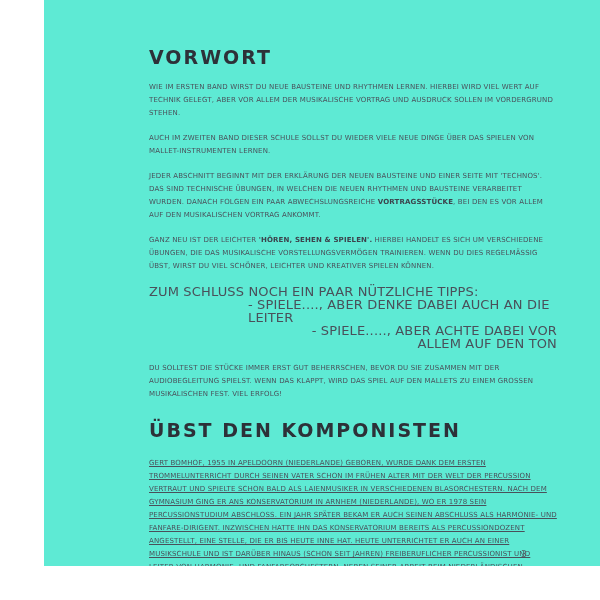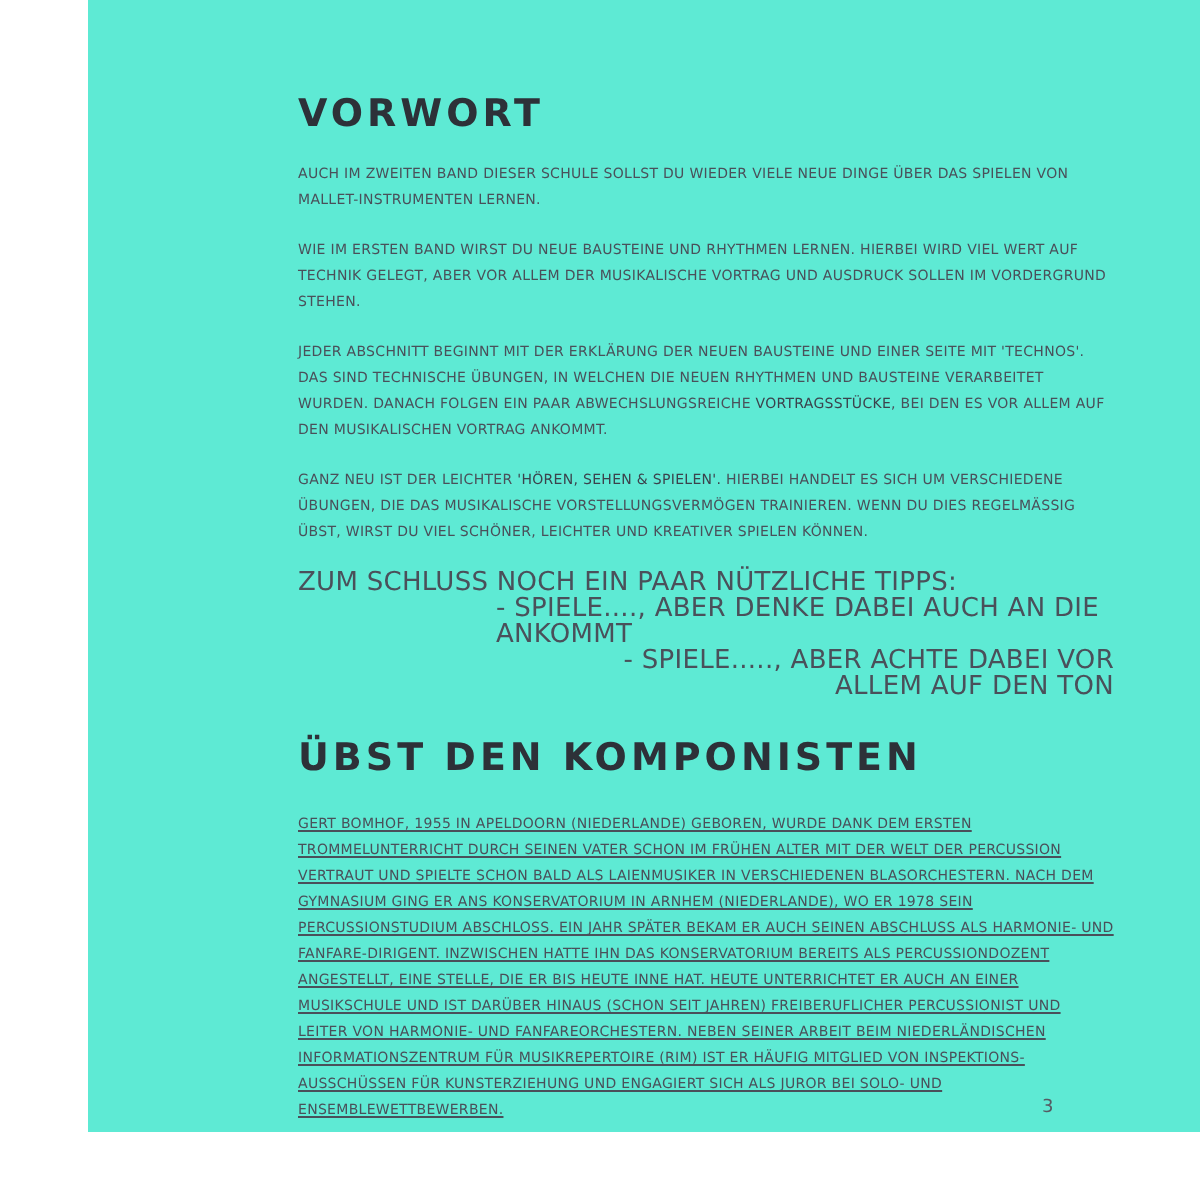--- a/index.html
+++ b/index.html
@@ -36,21 +36,21 @@
   }
   .body-par {
     font-size: 7px;
     line-height: 13px;
     letter-spacing: 0.15px;
     color: #4a505a;
     margin: 0 0 12px 0;
     text-align: left;
   }
   .body-par b {
-    font-weight: normal;
+    font-weight: bold;
     color: #3c424c;
   }
   .tips {
     margin: 0 0 12px 0;
   }
   .tip-line {
     font-size: 13px;
     line-height: 13px;
     letter-spacing: 0.15px;
     color: #4a505a;
@@ -73,41 +73,44 @@
 </style>
 </head>
 <body>
 
 <div class="page">
   <div class="content">
 
     <h1 class="heading">VORWORT</h1>
 
     <p class="body-par">
-      <span>AUCH IM ZWEITEN BAND DIESER SCHULE SOLLST DU WIEDER VIELE NEUE DINGE ÜBER DAS SPIELEN VON MALLET-INSTRUMENTEN LERNEN.</span>
+      <span>WIE IM ERSTEN BAND WIRST DU NEUE BAUSTEINE UND RHYTHMEN LERNEN. HIERBEI WIRD VIEL WERT AUF TECHNIK GELEGT, ABER VOR ALLEM DER MUSIKALISCHE VORTRAG UND AUSDRUCK SOLLEN IM VORDERGRUND STEHEN.</span>
     </p>
 
     <p class="body-par">
-      <span>WIE IM ERSTEN BAND WIRST DU NEUE BAUSTEINE UND RHYTHMEN LERNEN. HIERBEI WIRD VIEL WERT AUF TECHNIK GELEGT, ABER VOR ALLEM DER MUSIKALISCHE VORTRAG UND AUSDRUCK SOLLEN IM VORDERGRUND STEHEN.</span>
+      <span>AUCH IM ZWEITEN BAND DIESER SCHULE SOLLST DU WIEDER VIELE NEUE DINGE ÜBER DAS SPIELEN VON MALLET-INSTRUMENTEN LERNEN.</span>
     </p>
 
     <p class="body-par">
       <span>JEDER ABSCHNITT BEGINNT MIT DER ERKLÄRUNG DER NEUEN BAUSTEINE UND EINER SEITE MIT 'TECHNOS'. DAS SIND TECHNISCHE ÜBUNGEN, IN WELCHEN DIE NEUEN RHYTHMEN UND BAUSTEINE VERARBEITET WURDEN. DANACH FOLGEN EIN PAAR ABWECHSLUNGSREICHE </span><b>VORTRAGSSTÜCKE</b><span>, BEI DEN ES VOR ALLEM AUF DEN MUSIKALISCHEN VORTRAG ANKOMMT.</span>
     </p>
 
     <p class="body-par">
       <span>GANZ NEU IST DER LEICHTER </span><b>'HÖREN, SEHEN &amp; SPIELEN'.</b><span> HIERBEI HANDELT ES SICH UM VERSCHIEDENE ÜBUNGEN, DIE DAS MUSIKALISCHE VORSTELLUNGSVERMÖGEN TRAINIEREN.  WENN DU DIES REGELMÄSSIG ÜBST, WIRST DU VIEL SCHÖNER, LEICHTER UND KREATIVER SPIELEN KÖNNEN.</span>
     </p>
 
     <div class="tips">
       <p class="tip-line">ZUM SCHLUSS NOCH EIN PAAR NÜTZLICHE TIPPS:</p>
-      <p class="tip-line tip-indent-2">- SPIELE...., ABER DENKE DABEI AUCH AN DIE ANKOMMT</p>
+      <p class="tip-line tip-indent-2">- SPIELE...., ABER DENKE DABEI AUCH AN DIE LEITER</p>
       <p class="tip-line tip-indent-3">- SPIELE....., ABER ACHTE DABEI VOR ALLEM AUF DEN TON</p>
     </div>
 
+    <p class="body-par">
+      <span>DU SOLLTEST DIE STÜCKE IMMER ERST GUT BEHERRSCHEN, BEVOR DU SIE ZUSAMMEN MIT DER AUDIOBEGLEITUNG SPIELST. WENN DAS KLAPPT, WIRD DAS SPIEL AUF DEN MALLETS ZU EINEM GROSSEN MUSIKALISCHEN FEST. VIEL ERFOLG!</span>
+    </p>
 
     <h1 class="heading second">ÜBST DEN KOMPONISTEN</h1>
 
     <div class="bio-block">
       <p class="body-par">
         <span>GERT BOMHOF, 1955 IN APELDOORN (NIEDERLANDE) GEBOREN, WURDE DANK DEM ERSTEN TROMMELUNTERRICHT DURCH SEINEN VATER SCHON IM FRÜHEN ALTER MIT DER WELT DER PERCUSSION VERTRAUT UND SPIELTE SCHON BALD ALS LAIENMUSIKER IN VERSCHIEDENEN BLASORCHESTERN. NACH DEM GYMNASIUM GING ER ANS KONSERVATORIUM IN ARNHEM (NIEDERLANDE), WO ER 1978 SEIN PERCUSSIONSTUDIUM ABSCHLOSS. EIN JAHR SPÄTER BEKAM ER AUCH SEINEN ABSCHLUSS ALS HARMONIE- UND FANFARE-DIRIGENT. INZWISCHEN HATTE IHN DAS KONSERVATORIUM BEREITS ALS PERCUSSIONDOZENT ANGESTELLT, EINE STELLE, DIE ER BIS HEUTE INNE HAT. HEUTE UNTERRICHTET ER AUCH AN EINER MUSIKSCHULE UND IST DARÜBER HINAUS (SCHON SEIT JAHREN) FREIBERUFLICHER PERCUSSIONIST UND LEITER VON HARMONIE- UND FANFAREORCHESTERN. NEBEN SEINER ARBEIT BEIM NIEDERLÄNDISCHEN INFORMATIONSZENTRUM FÜR MUSIKREPERTOIRE (RIM) IST ER HÄUFIG MITGLIED VON INSPEKTIONS-AUSSCHÜSSEN FÜR KUNSTERZIEHUNG UND ENGAGIERT SICH ALS JUROR BEI SOLO- UND ENSEMBLEWETTBEWERBEN.</span>
       </p>
 
     </div>
 

